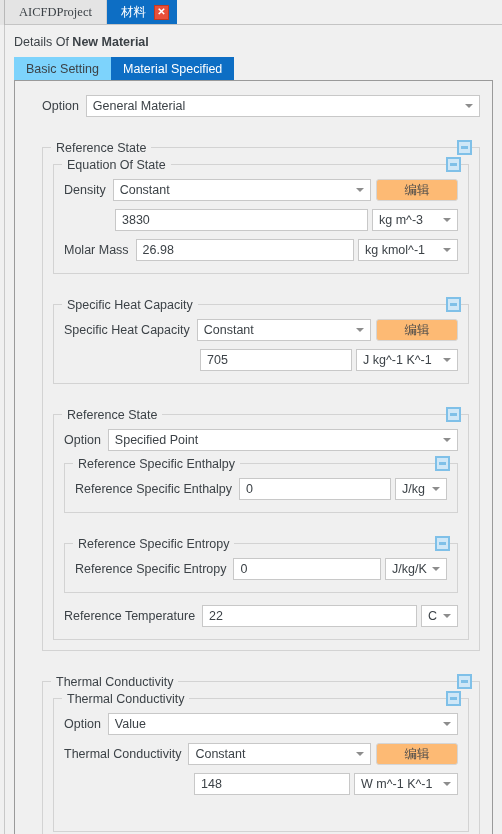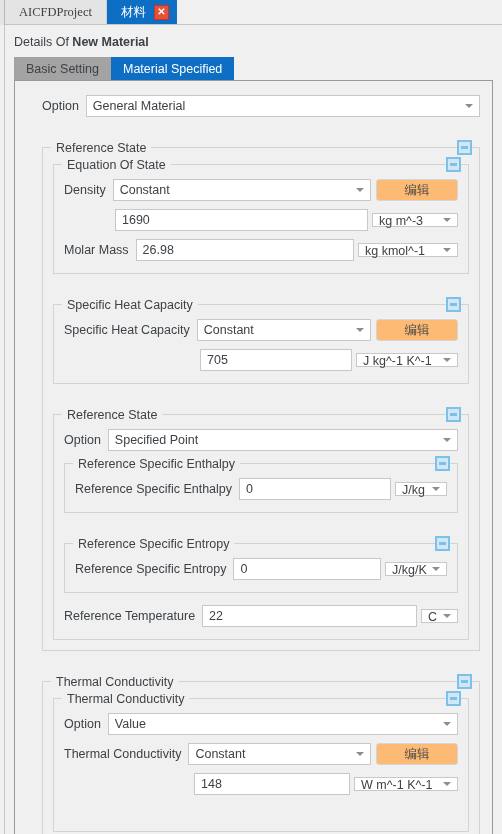--- a/index.html
+++ b/index.html
@@ -53,21 +53,21 @@
 
   .details-title {
     position: absolute; left: 8px; top: 10px;
     font-size: 12.5px; color: #3c4247; white-space: nowrap;
   }
   .details-title b { font-weight: bold; }
 
   .subtabs { position: absolute; left: 8px; top: 32px; display: flex; }
   .stab {
     padding: 5px 12px 6px 12px; font-size: 12.5px;
-    background: #a3a3a3; color: #3c4247; cursor: pointer;
+    background: #7dd3fc; color: #3c4247; cursor: pointer;
     border: none;
   }
   .stab.active { background: #0d6ec4; color: #ffffff; }
 
   
   .panel {
     position: absolute; left: 8px; top: 55px; width: 479px; height: 755px;
     background: #f0f0f0; border: 1px solid #9a9a9a;
     overflow: hidden;
     padding-left: 15px;
@@ -89,22 +89,22 @@
     min-width: 0; overflow: hidden; white-space: nowrap;
   }
   .field.select { padding-right: 18px; position: relative; }
   .caret {
     position: absolute; right: 6px; top: 50%; margin-top: -2px;
     width: 0; height: 0;
     border-left: 4px solid transparent; border-right: 4px solid transparent;
     border-top: 4px solid #8d8d8d;
   }
   .unit {
-    flex: none; height: 14px; background: #ffffff;
-    border: 1px solid #c8c8c8; display: flex; align-items: flex-start;
+    flex: none; height: 22px; background: #ffffff;
+    border: 1px solid #c8c8c8; display: flex; align-items: center;
     padding: 0 18px 0 6px; font-size: 12.5px; color: #3c4247;
     position: relative; white-space: nowrap; margin-left: 4px;
   }
   .btn-edit {
     flex: none; height: 22px; min-width: 82px; margin-left: 5px;
     background: #fdba74; border: 1px solid #d5d5d5; border-radius: 3px;
     display: flex; align-items: center; justify-content: center;
     font-size: 12.5px; color: #4a4a4a; cursor: pointer;
   }
 
@@ -184,21 +184,21 @@
               <div class="field select">
                 <span>Constant</span>
                 <span class="caret"></span>
               </div>
               <div class="btn-edit">编辑</div>
             </div>
 
             <div class="row">
               <span class="spacer" style="width:51px"></span>
               <div class="field">
-                <span>1690</span>
+                <span>3830</span>
               </div>
               <div class="unit" style="width:86px">
                 <span>kg m^-3</span>
                 <span class="caret"></span>
               </div>
             </div>
 
             <div class="row" style="margin-bottom:2px">
               <span class="row-label">Molar Mass</span>
               <div class="field">

